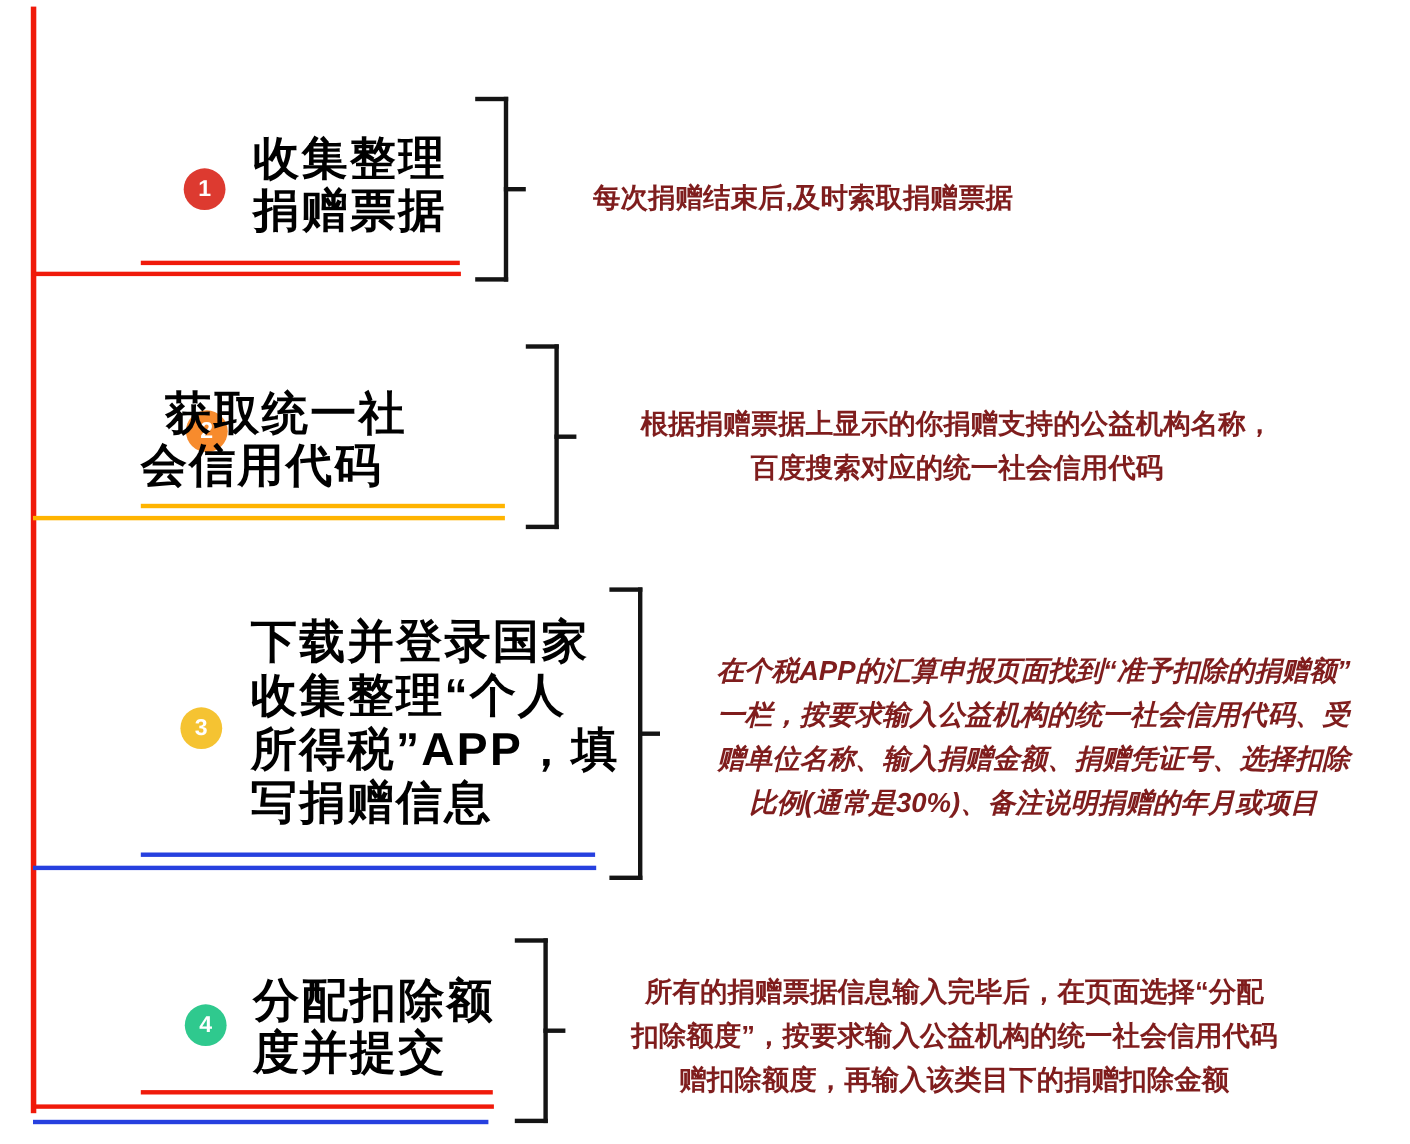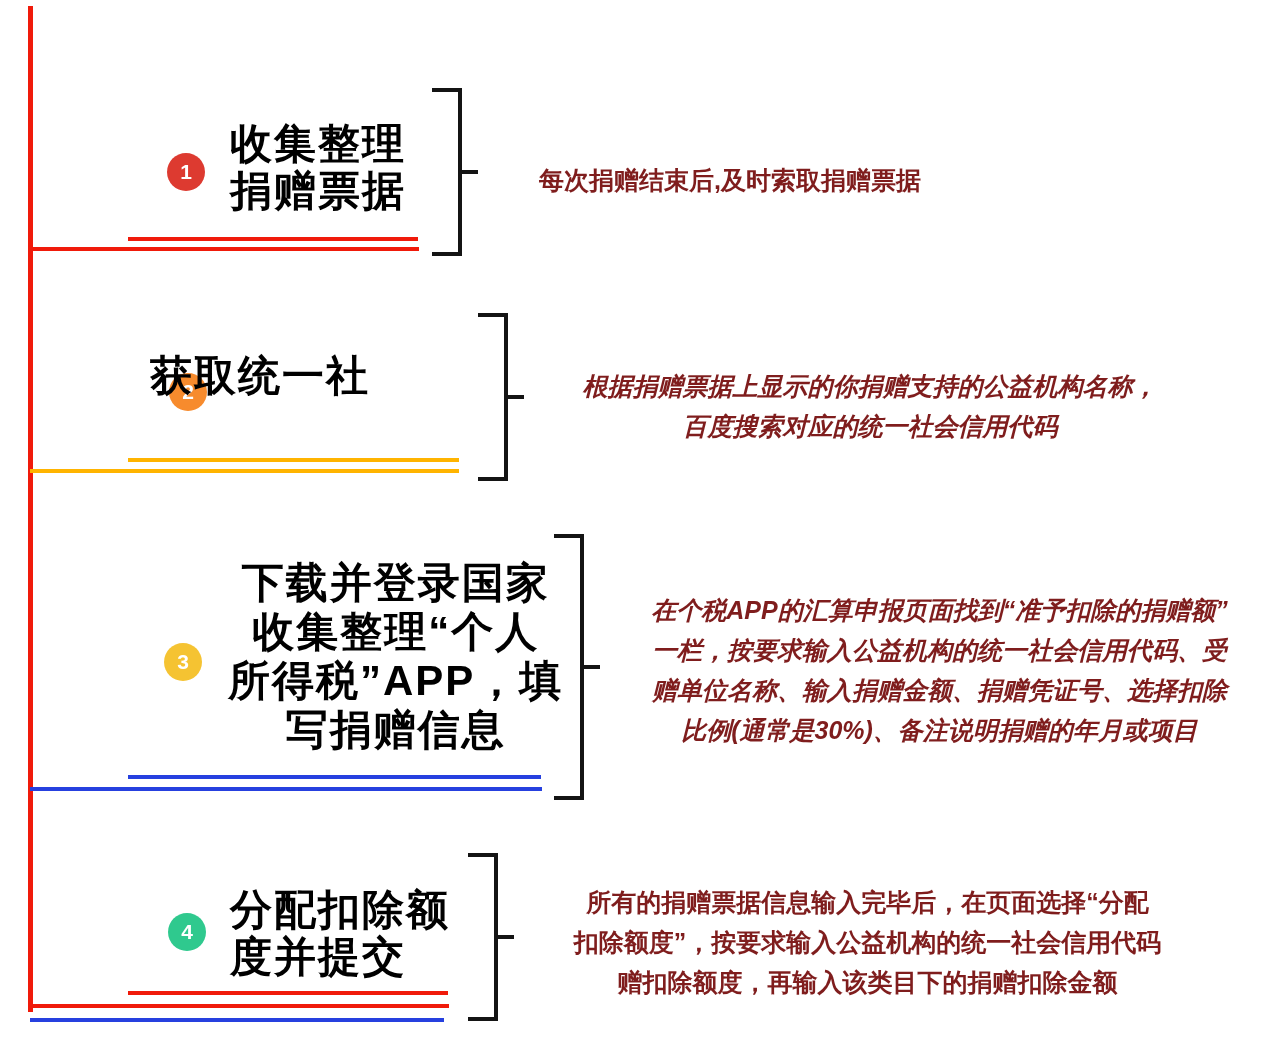--- a/index.html
+++ b/index.html
@@ -70,25 +70,25 @@
   .s1-stub    { left: 458px; top: 170px; width: 20px; }
   .s1-desc    { left: 495px; top: 160px; width: 470px; }
 
   
   .s2-badge   { left: 169px; top: 373px; }
   .s2-title   { left: 128px; top: 352px; }
   .s2-ul-top  { left: 128px; top: 458px; width: 331px; }
   .s2-ul-bot  { left: 30px;  top: 469px; width: 429px; }
   .s2-bracket { left: 478px; top: 313px; width: 30px; height: 168px; }
   .s2-stub    { left: 504px; top: 395px; width: 20px; }
-  .s2-desc    { left: 545px; top: 366px; width: 650px; font-style: italic; }
+  .s2-desc    { left: 545px; top: 366px; width: 650px; }
 
   
   .s3-badge   { left: 164px; top: 643px; }
-  .s3-title   { left: 228px; top: 558px; line-height: 49px; text-align: center; }
+  .s3-title   { left: 228px; top: 558px; line-height: 49px; }
   .s3-ul-top  { left: 128px; top: 775px; width: 413px; }
   .s3-ul-bot  { left: 30px;  top: 787px; width: 512px; }
   .s3-bracket { left: 554px; top: 534px; width: 30px; height: 266px; }
   .s3-stub    { left: 580px; top: 665px; width: 20px; }
   .s3-desc    { left: 607px; top: 590px; width: 665px; font-style: italic; }
 
   
   .s4-badge   { left: 168px; top: 913px; }
   .s4-title   { left: 230px; top: 886px; }
   .s4-ul-top  { left: 128px; top: 991px; width: 320px; }
@@ -122,20 +122,21 @@
       <div>每次捐赠结束后,及时索取捐赠票据</div>
     </div>
   </section>
 
   <section>
     <div class="badge s2-badge" style="background-color: rgb(247, 139, 45);">
       <span>2</span>
     </div>
     <div class="title s2-title">
       <div class="indent-sm">获取统一社</div>
+      <div>会信用代码</div>
     </div>
     <div class="hline s2-ul-top" style="background-color: rgb(255, 180, 0);"></div>
     <div class="hline s2-ul-bot" style="background-color: rgb(255, 180, 0);"></div>
     <div class="bracket s2-bracket"></div>
     <div class="stub s2-stub"></div>
     <div class="desc s2-desc">
       <div>根据捐赠票据上显示的你捐赠支持的公益机构名称，</div>
       <div>百度搜索对应的统一社会信用代码</div>
     </div>
   </section>

